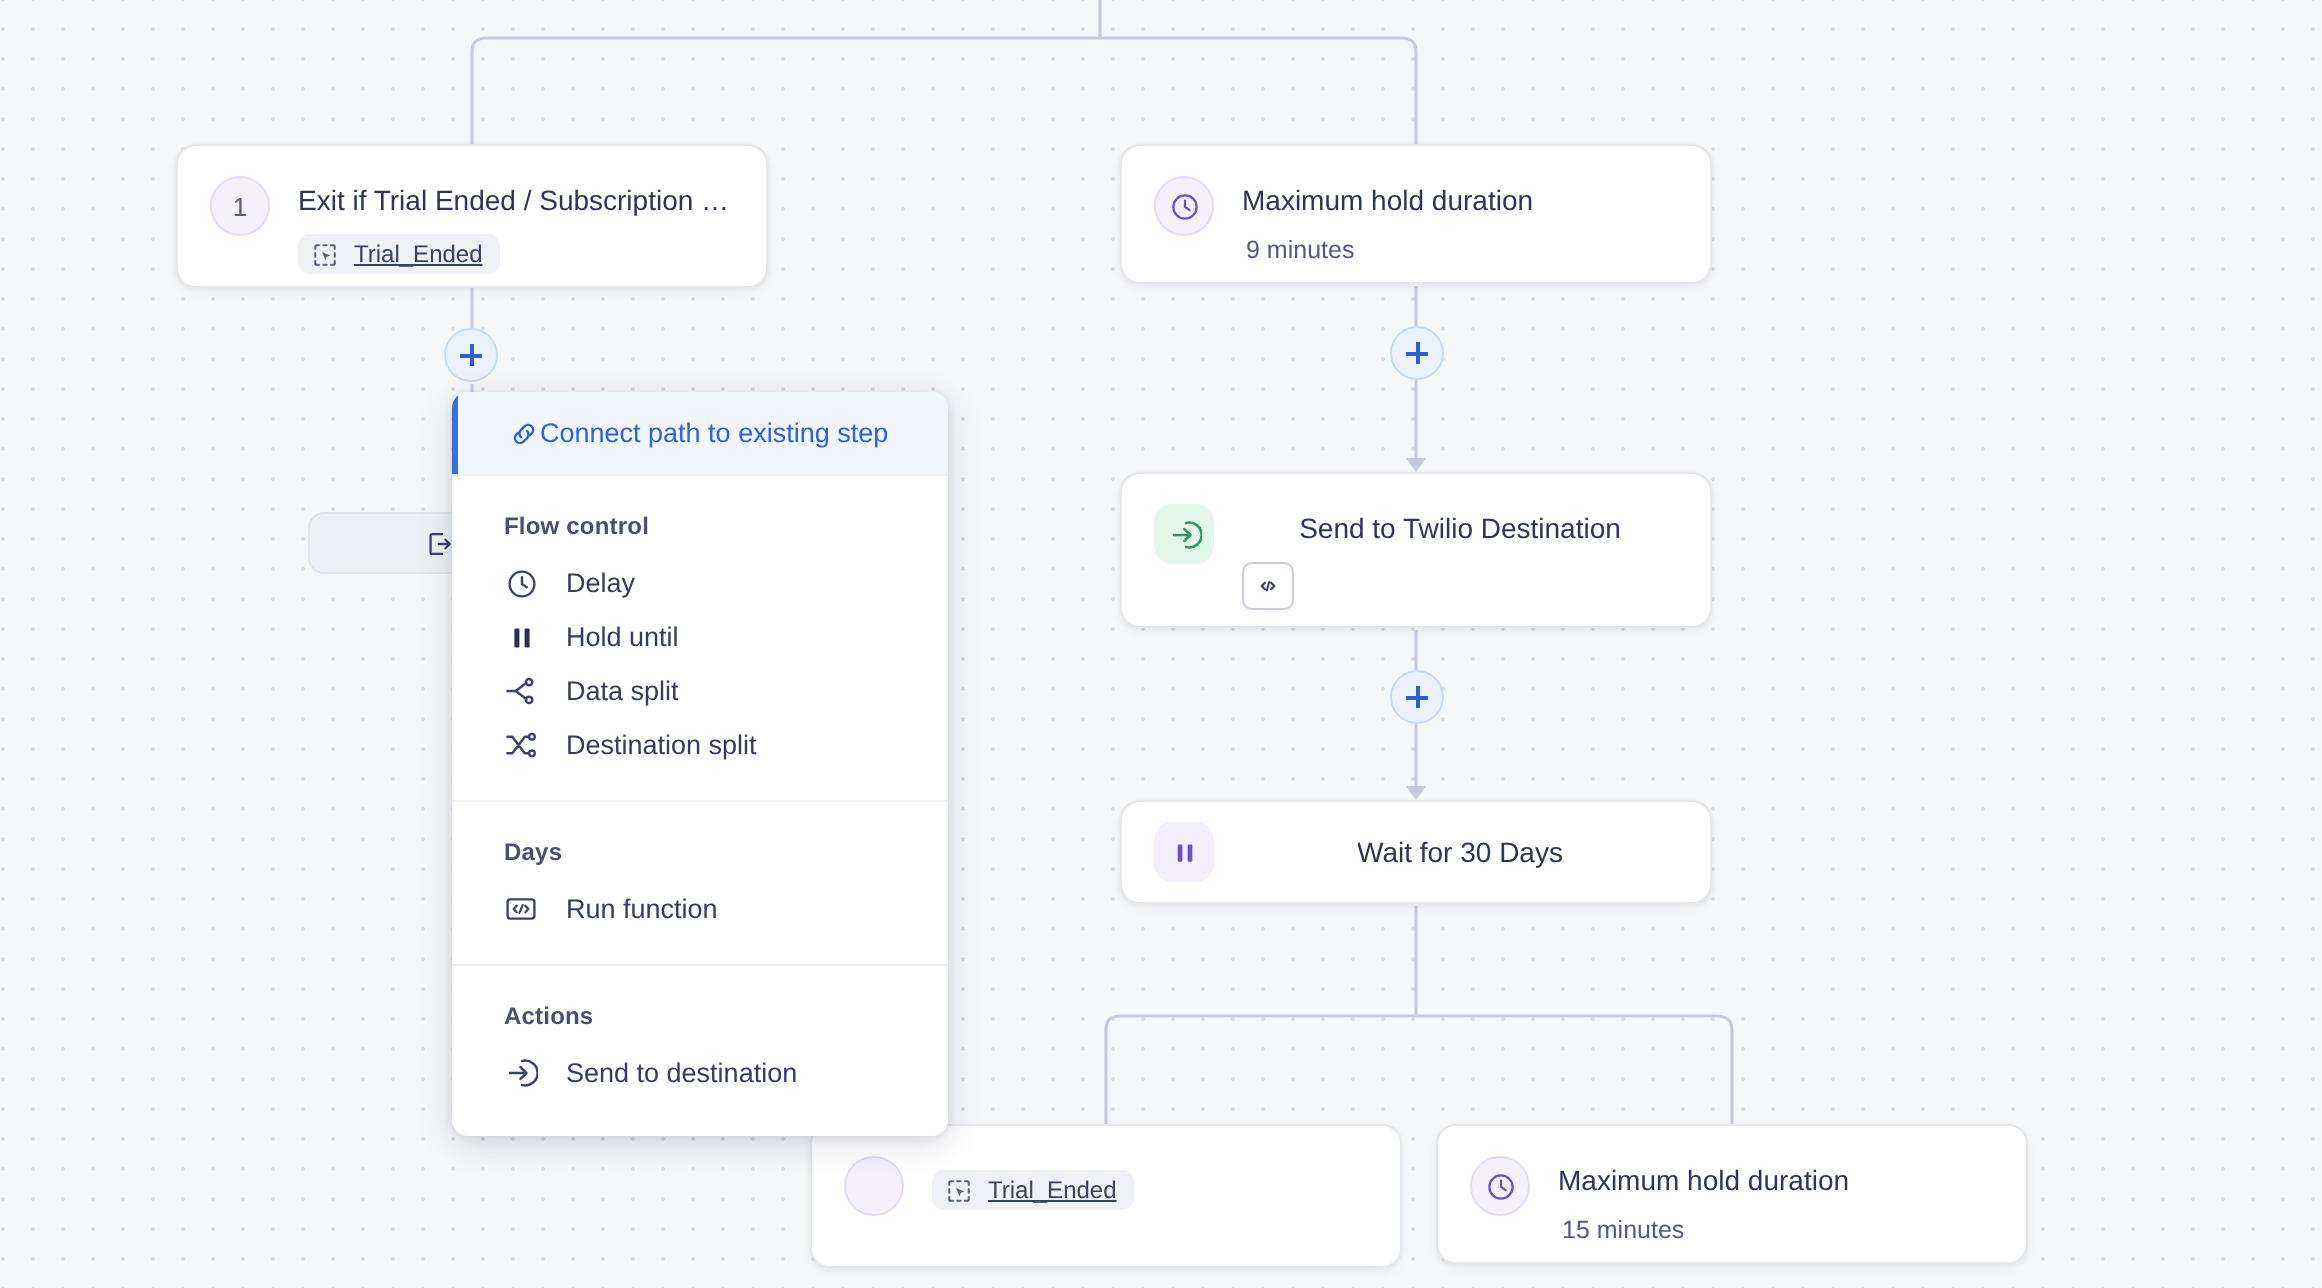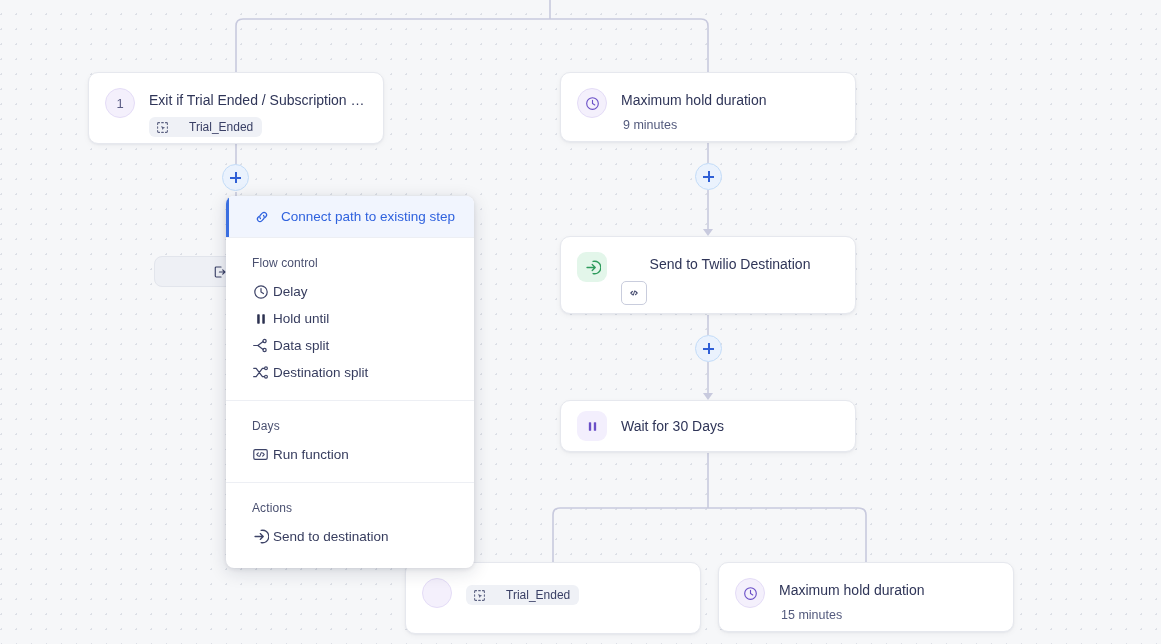--- a/index.html
+++ b/index.html
@@ -84,29 +84,30 @@
   }
   .node-sub {
     font-size: 12.5px;
     color: #535a7d;
     margin-top: 9px;
     padding-left: 2px;
   }
   .badge {
     display: inline-flex;
     align-items: center;
-    gap: 20px;
+    gap: 8px;
     background: #eff1f6;
     border-radius: 6px;
     padding: 3px 9px 3px 7px;
     font-size: 12px;
     color: #3a4066;
     margin-top: 8px;
     align-self: flex-start;
     white-space: nowrap;
+    text-decoration: underline;
   }
   .code-badge {
     margin-top: 8px;
     width: 24px; height: 22px;
     border: 1px solid #c9cddd;
     border-radius: 5px;
     display: flex;
     align-items: center;
     justify-content: center;
     background: #fff;
@@ -145,46 +146,45 @@
     position: absolute;
     background: #ffffff;
     border-radius: 8px;
     box-shadow: 0 4px 18px rgba(24,28,54,0.14), 0 1px 4px rgba(24,28,54,0.10);
     box-sizing: border-box;
     overflow: hidden;
   }
   .menu-hero {
     display: flex;
     align-items: center;
-    gap: 11px;
     height: 41px;
     padding-left: 24px;
     background: #f1f5fe;
     border-left: 3px solid #3b6fe0;
     box-sizing: border-box;
     color: #2f62de;
     font-size: 13.5px;
     cursor: pointer;
   }
   .menu-section {
     padding: 18px 0 14px 0;
     border-top: 1px solid #edeff4;
   }
   .menu-section:first-of-type { border-top: none; }
   .menu-label {
     font-size: 12px;
-    font-weight: normal;
+    font-weight: bold;
     color: #4a5070;
     padding: 0 0 8px 26px;
     letter-spacing: 0.1px;
   }
   .menu-item {
     display: flex;
     align-items: center;
-    gap: 4px;
+    gap: 14px;
     padding: 6px 0 6px 26px;
     font-size: 13.5px;
     color: #363c5e;
     cursor: pointer;
     height: 27px;
     box-sizing: border-box;
   }
   .menu-icon {
     width: 17px; height: 17px;
     display: flex; align-items: center; justify-content: center;
@@ -292,21 +292,21 @@
     </div>
   </div>
 
   <div class="node" id="node-wait-30" style="left:560px; top:400px; width:296px; height:52px; align-items:center;">
     <div class="node-iconwrap purple" style="margin-top:0;">
       <svg width="15" height="15" viewBox="0 0 16 16" fill="none">
         <rect x="4.1" y="3.4" width="2.5" height="9.2" rx="0.7" fill="#6a4fc7"></rect>
         <rect x="9.4" y="3.4" width="2.5" height="9.2" rx="0.7" fill="#6a4fc7"></rect>
       </svg>
     </div>
-    <div class="node-body" style="justify-content:center;">
+    <div class="node-body" style="justify-content:center;align-items:center;">
       <div class="node-title" style="padding-top:0;">Wait for 30 Days</div>
     </div>
   </div>
 
   <div class="node" id="node-exit-bottom" style="left:405px; top:562px; width:296px; height:72px;">
     <div class="node-iconwrap circle">
       <span class="num-badge"></span>
     </div>
     <div class="node-body">
       <div class="badge">

